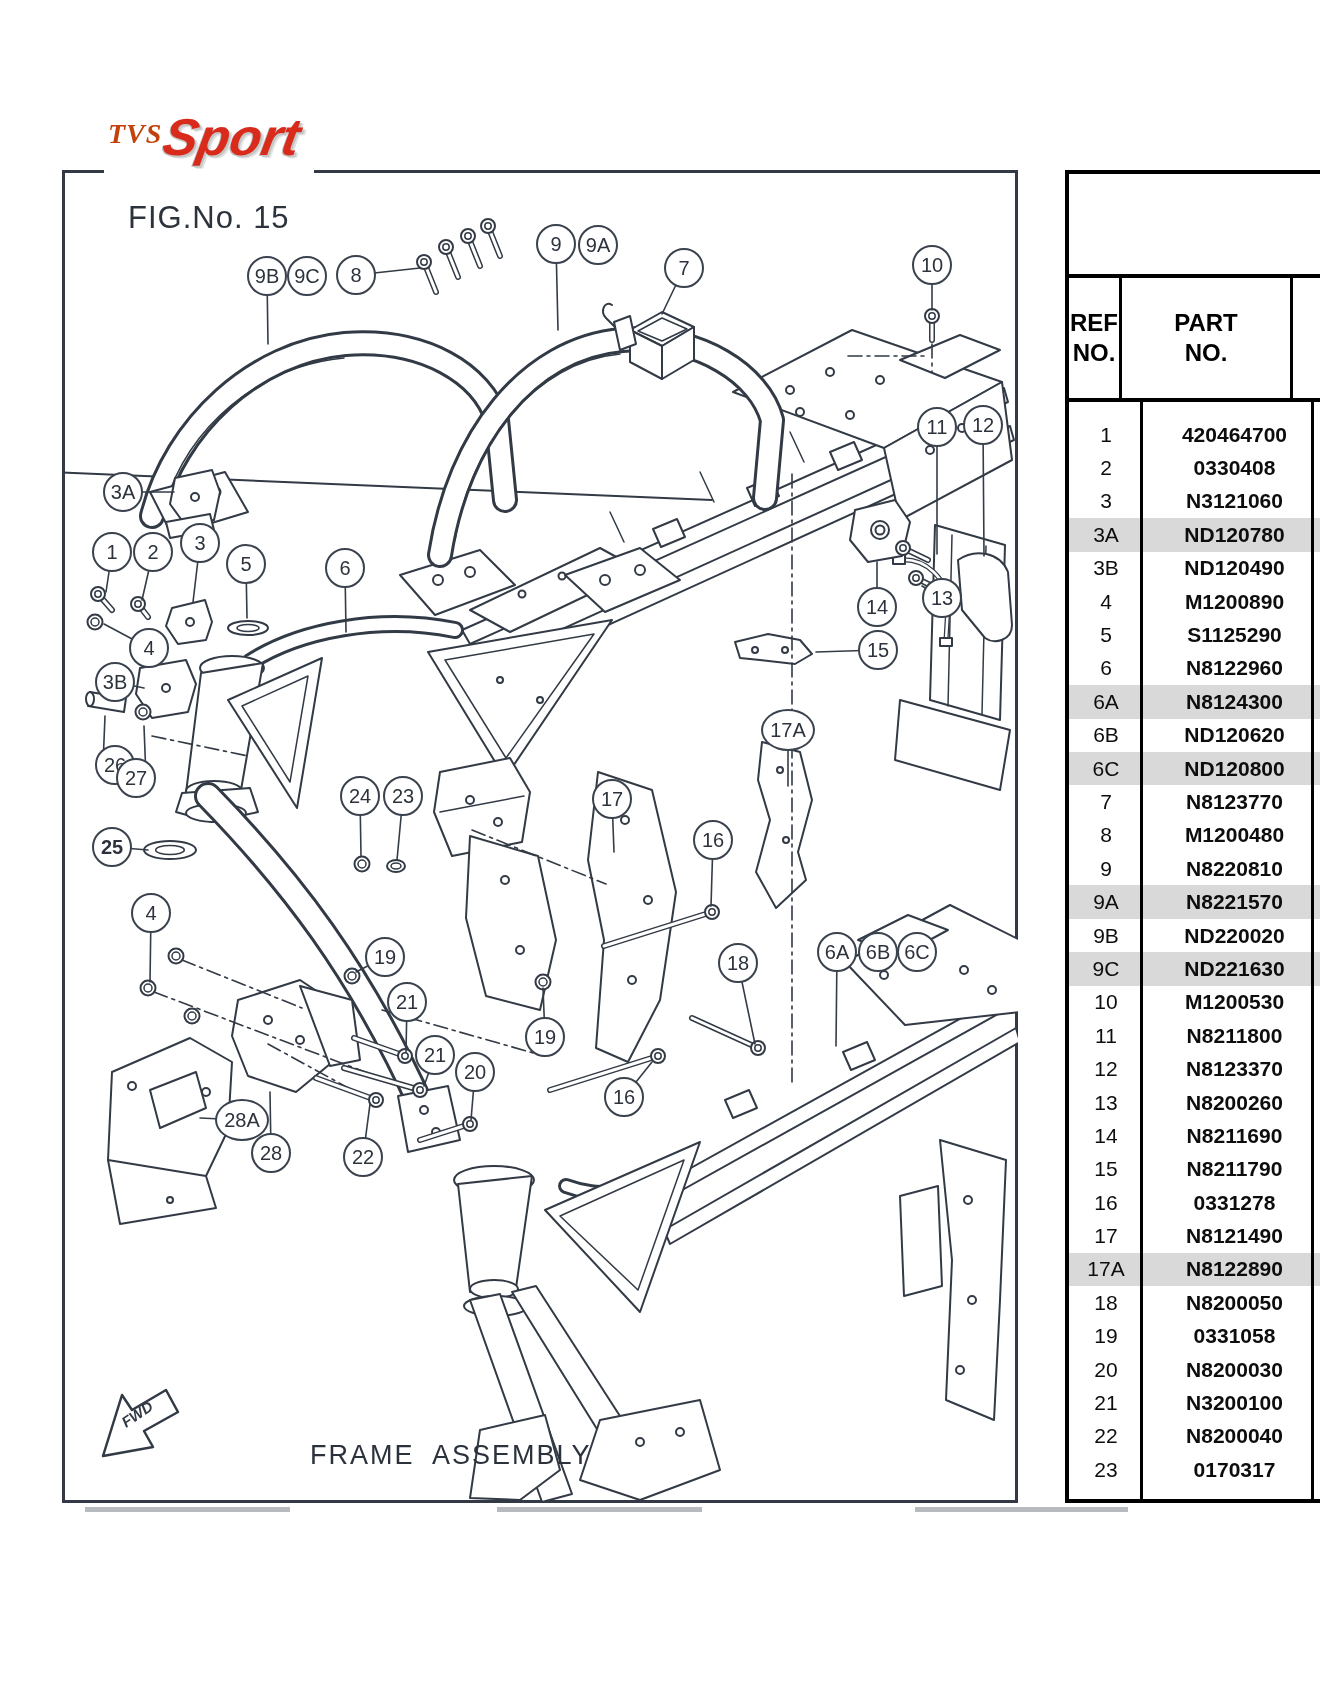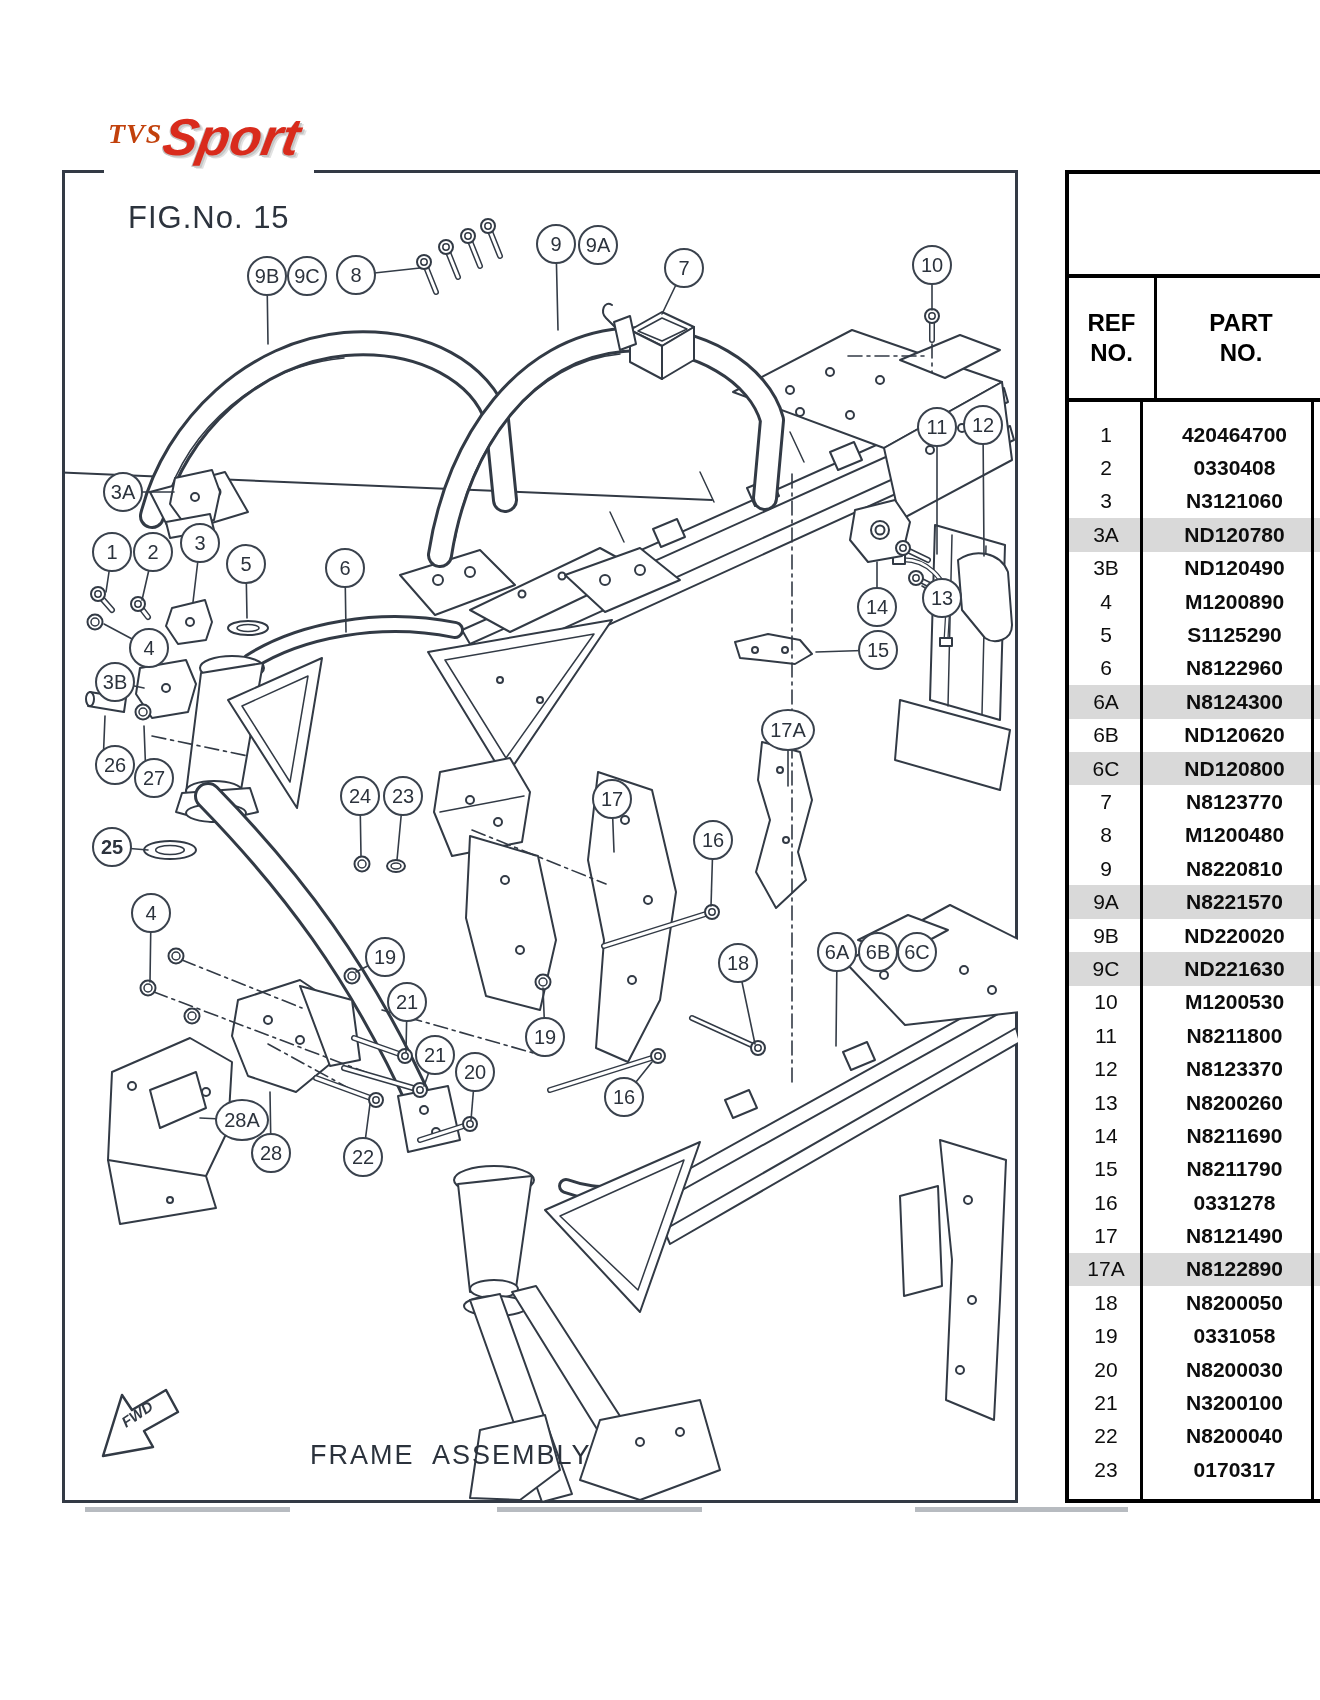--- a/index.html
+++ b/index.html
@@ -35,21 +35,21 @@
         font-size:20px;color:#2c333d;transform:translate(-50%,-50%);box-sizing:border-box;}
   .callout.wide{width:54px;height:42px;}
 
   
   .parts-table{position:absolute;left:1065px;top:170px;width:326px;height:1333px;
         border:4px solid #000;box-sizing:border-box;background:#fff;z-index:3;}
   .t-title{height:104px;border-bottom:4px solid #000;box-sizing:border-box;}
   .t-header{height:124px;border-bottom:4px solid #000;box-sizing:border-box;display:flex;}
   .t-header .hcell{display:flex;flex-direction:column;align-items:center;justify-content:center;
         font-weight:bold;font-size:24px;line-height:1.25;color:#000;}
-  .h-ref{width:88px;border-right:3px solid #000;box-sizing:border-box;}
+  .h-ref{width:53px;border-right:3px solid #000;box-sizing:border-box;}
   .h-part{width:171px;border-right:3px solid #000;box-sizing:border-box;}
   .h-rest{flex:1;}
   .t-body{position:relative;padding-top:16px;}
   .vline{position:absolute;width:3px;background:#000;top:228px;bottom:0;z-index:2;}
   .vline.v1{left:71px;} .vline.v2{left:242px;}
   .trow{display:flex;height:33.4px;align-items:center;font-size:21px;color:#0d0d0d;}
   .trow.shaded{background:#d9d9d9;}
   .tcell{display:flex;align-items:center;justify-content:center;height:100%;}
   .tcell.ref{width:74px;} .tcell.part{width:183px;font-weight:bold;} .tcell.rest{flex:1;}
 </style>
@@ -443,21 +443,21 @@
       <div class="callout" style="left: 983px; top: 425px;">12</div>
       <div class="callout" style="left: 123px; top: 492px;">3A</div>
       <div class="callout" style="left: 112px; top: 552px;">1</div>
       <div class="callout" style="left: 153px; top: 552px;">2</div>
       <div class="callout" style="left: 200px; top: 543px;">3</div>
       <div class="callout" style="left: 246px; top: 564px;">5</div>
       <div class="callout" style="left: 345px; top: 568px;">6</div>
       <div class="callout" style="left: 149px; top: 648px;">4</div>
       <div class="callout" style="left: 115px; top: 682px;">3B</div>
       <div class="callout" style="left: 115px; top: 765px;">26</div>
-      <div class="callout" style="left: 154px; top: 778px;">27</div>
+      <div class="callout" style="left: 136px; top: 778px;">27</div>
       <div class="callout" style="left: 112px; top: 847px; font-weight: bold;">25</div>
       <div class="callout" style="left: 360px; top: 796px;">24</div>
       <div class="callout" style="left: 403px; top: 796px;">23</div>
       <div class="callout" style="left: 612px; top: 799px;">17</div>
       <div class="callout" style="left: 713px; top: 840px;">16</div>
       <div class="callout wide" style="left: 788px; top: 730px;">17A</div>
       <div class="callout" style="left: 877px; top: 607px;">14</div>
       <div class="callout" style="left: 942px; top: 598px;">13</div>
       <div class="callout" style="left: 878px; top: 650px;">15</div>
       <div class="callout" style="left: 151px; top: 913px;">4</div>

